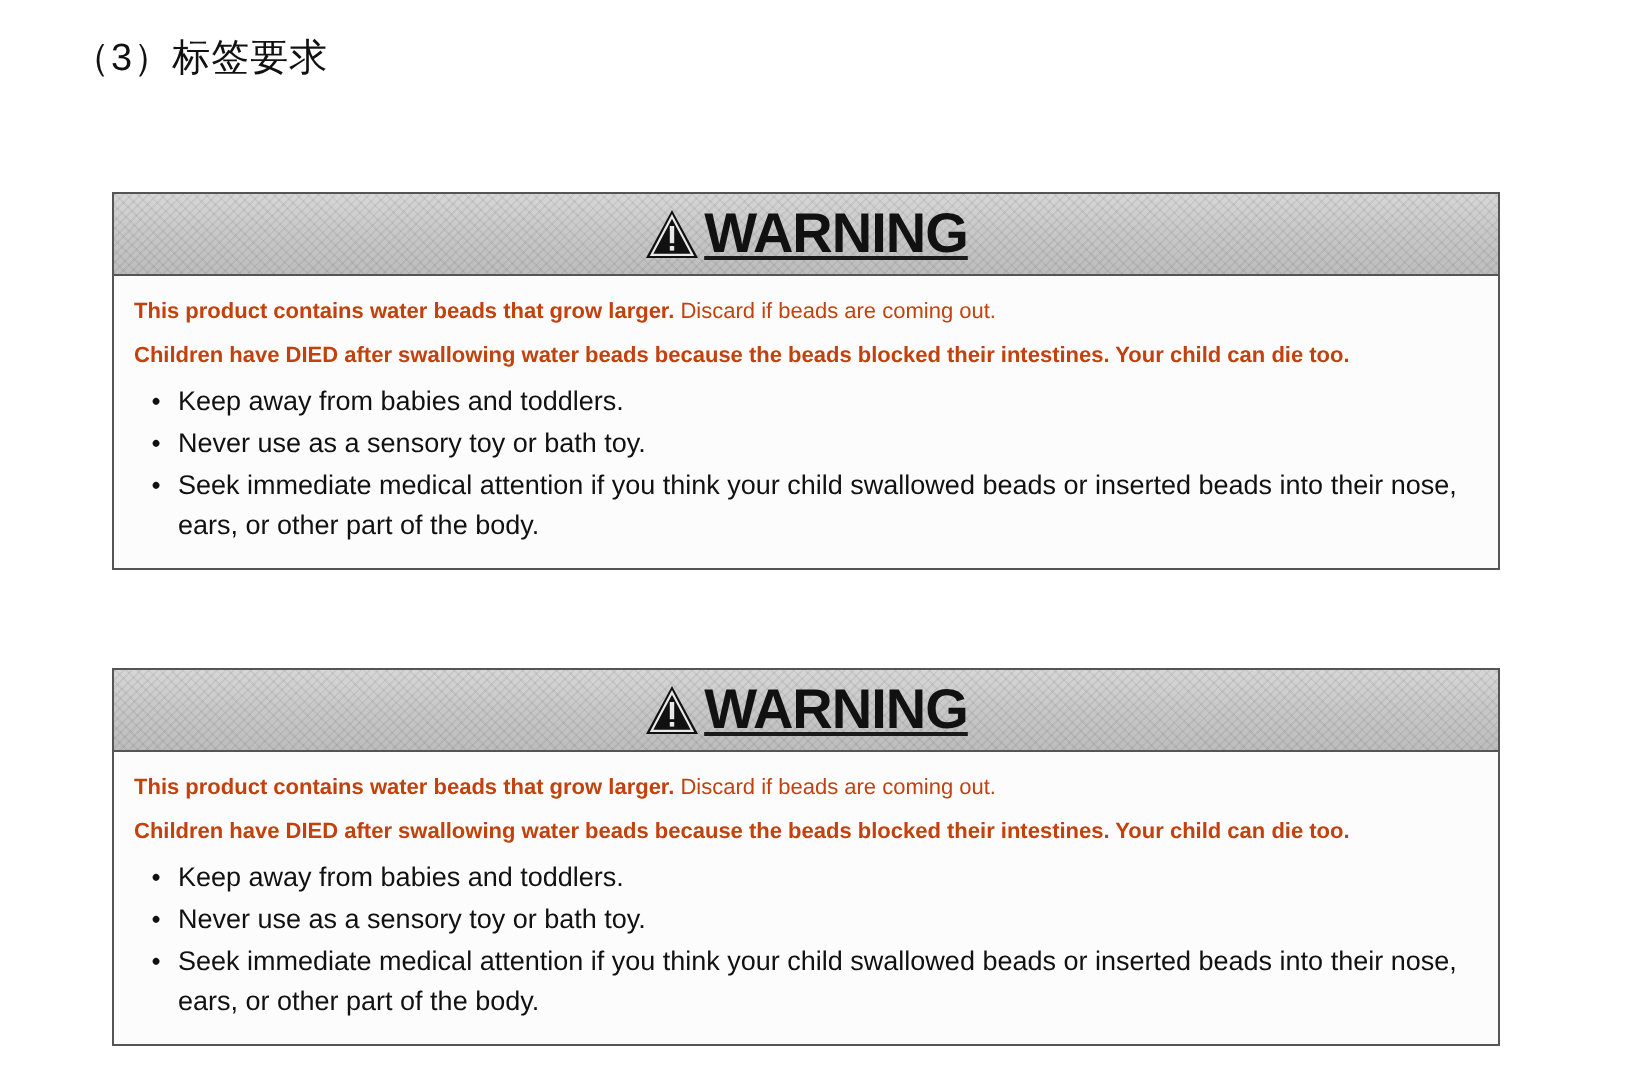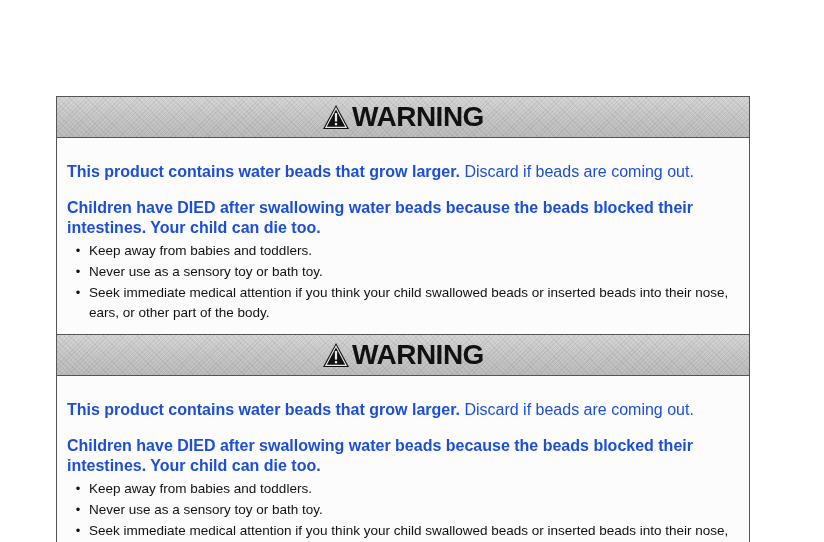--- a/index.html
+++ b/index.html
@@ -50,44 +50,45 @@
       linear-gradient(180deg, #d7d7d7 0%, #c9c9c9 45%, #bdbdbd 100%);
     display: flex;
     align-items: center;
     justify-content: center;
   }
   .warning-header-inner {
     display: flex;
     align-items: center;
     justify-content: space-between;
     gap: 2px;
+    text-decoration: underline;
   }
   .warning-triangle {
     position: relative;
     width: 28px;
     height: 26px;
     flex: 0 0 auto;
   }
   .warning-triangle svg { display: block; }
   .warning-word {
     font-size: 28px;
     font-weight: bold;
     letter-spacing: -0.5px;
     color: #111;
     line-height: 1;
   }
 
   .warning-body {
     padding: 8px 10px 10px 10px;
   }
   .warning-para {
-    font-size: 16px;
+    font-size: 11px;
     line-height: 20px;
-    color: #1d4ed8;
-    margin: 16px 0 2px 0;
+    color: #c2410c;
+    margin: 0 0 2px 0;
   }
   .warning-para b { font-weight: bold; }
   .bullets {
     margin: 3px 0 0 0;
     padding: 0;
     list-style: none;
   }
   .bullet-row {
     display: flex;
     font-size: 13.5px;
@@ -102,20 +103,21 @@
     font-size: 13px;
   }
   .bullet-text { flex: 1 1 auto; }
   .bullet-text b { font-weight: normal; }
 </style>
 </head>
 <body>
 
 <div class="page">
 
+  <div class="section-heading">（3）标签要求</div>
 
   <div class="warning-label first">
     <div class="warning-header">
       <div class="warning-header-inner">
         <span class="warning-triangle">
           <svg width="28" height="26" viewBox="0 0 28 26" xmlns="http://www.w3.org/2000/svg">
             <polygon points="14,1 27,25 1,25" fill="#111111"></polygon>
             <polygon points="14,4.2 24.2,23.4 3.8,23.4" fill="none" stroke="#e9e9e9" stroke-width="1.1"></polygon>
             <rect x="12.9" y="9" width="2.2" height="8.6" fill="#e9e9e9"></rect>
             <rect x="12.9" y="19" width="2.2" height="2.3" fill="#e9e9e9"></rect>

